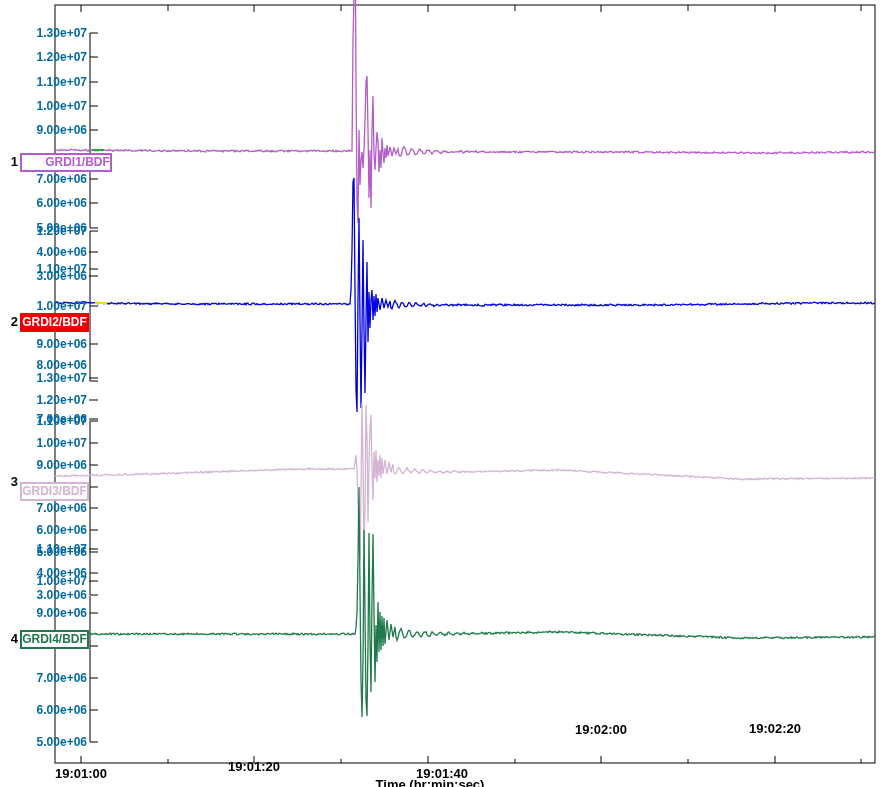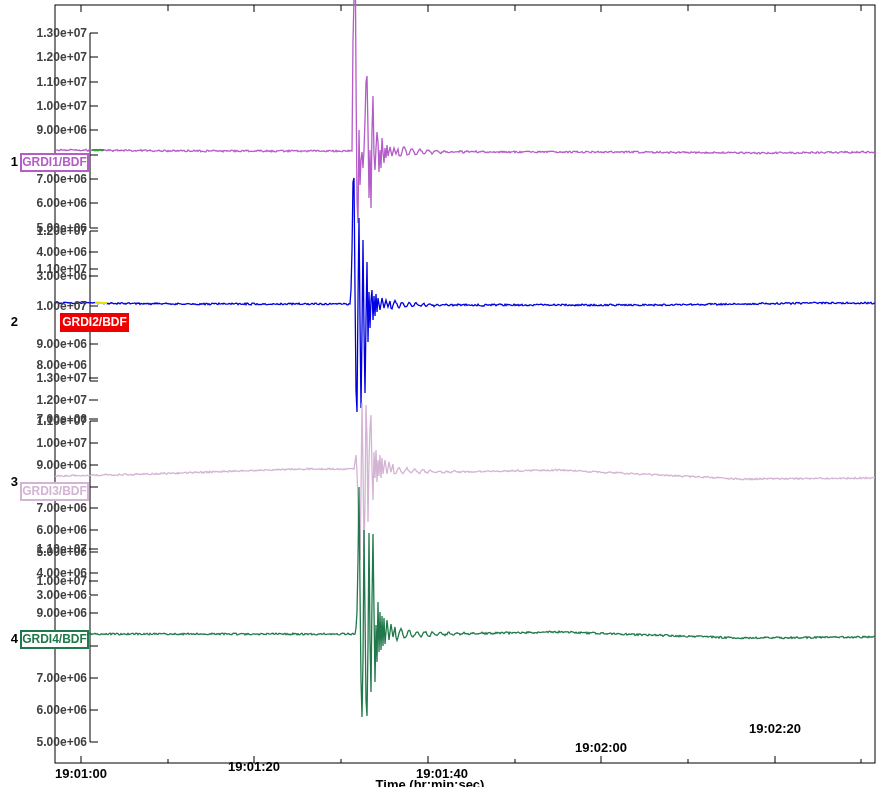--- a/index.html
+++ b/index.html
@@ -5,21 +5,21 @@
   html,body{margin:0;padding:0;background:#fff;}
   #screen{
     position:relative;
     width:885px;height:787px;
     background:#ffffff;
     overflow:hidden;
     font-family:"Liberation Sans", sans-serif;
   }
   .ytick-label{
     position:absolute;
-    font-size:12px;font-weight:bold;color:#404040;
+    font-size:12px;font-weight:bold;color:#0369a1;
     white-space:nowrap;line-height:14px;
   }
   .chan-num{
     position:absolute;
     font-size:13px;font-weight:bold;color:#000;
     line-height:16px;
   }
   .chan-label{
     position:absolute;
     left:20px;width:65px;height:15px;
@@ -113,42 +113,42 @@
       <line x1="90" y1="646" x2="98" y2="646" stroke="#000" stroke-width="1"></line>
       <line x1="90" y1="678" x2="98" y2="678" stroke="#000" stroke-width="1"></line>
       <line x1="90" y1="710" x2="98" y2="710" stroke="#000" stroke-width="1"></line>
       <line x1="90" y1="742" x2="98" y2="742" stroke="#000" stroke-width="1"></line>
       <path d="M55 634.6 L56 633.4 L57 633.2 L58 634.5 L59 634.2 L60 634 L61 634 L62 633.8 L63 634.2 L64 634.5 L65 633.6 L66 633.1 L67 634.9 L68 634.6 L69 634.6 L70 633.1 L71 633.8 L72 634.2 L73 634 L74 634 L75 634 L76 633.7 L77 634.8 L78 633.3 L79 633.7 L80 634.9 L81 633.8 L82 634.9 L83 633.9 L84 634.2 L85 633.6 L86 633.4 L87 633.9 L88 633.7 L89 633.7 L90 633.1 L91 634.6 L92 633.8 L93 634.1 L94 633.8 L95 633.2 L96 634.2 L97 633.6 L98 634.4 L99 634.7 L100 634.8 L101 634 L102 634 L103 634.5 L104 633.9 L105 634.4 L106 633.6 L107 634.3 L108 634.5 L109 633.7 L110 633.2 L111 634.6 L112 633.5 L113 633.5 L114 633.4 L115 634.6 L116 633.7 L117 633.2 L118 633.5 L119 634.8 L120 634.9 L121 633.5 L122 634.6 L123 634.2 L124 633.5 L125 634.2 L126 634.4 L127 634.7 L128 633.3 L129 634.7 L130 634.2 L131 634 L132 633.4 L133 633.4 L134 634.4 L135 634.1 L136 633.2 L137 633.4 L138 634.7 L139 633.4 L140 633.6 L141 634.3 L142 634.6 L143 634.5 L144 633.5 L145 634.5 L146 633.7 L147 633.3 L148 634.3 L149 634.8 L150 633.2 L151 634.3 L152 634.6 L153 634 L154 633.2 L155 634.4 L156 633.4 L157 634.1 L158 634.5 L159 633.4 L160 633.4 L161 633.9 L162 633.6 L163 633.7 L164 633.3 L165 633.6 L166 633.9 L167 634.5 L168 634.6 L169 634.6 L170 633.6 L171 633.8 L172 634.3 L173 634.2 L174 634.5 L175 633.3 L176 634.1 L177 634.6 L178 634.5 L179 634.5 L180 634 L181 634.2 L182 633.4 L183 634.9 L184 633.3 L185 633.8 L186 634 L187 633.9 L188 633.2 L189 634.5 L190 634 L191 633.5 L192 634.4 L193 634 L194 634 L195 634.6 L196 634.1 L197 633.2 L198 634.2 L199 634.5 L200 633.9 L201 634 L202 634.4 L203 634 L204 634.6 L205 633.9 L206 634.4 L207 634.7 L208 634.5 L209 634.4 L210 633.5 L211 634.4 L212 633.2 L213 634 L214 633.3 L215 634.4 L216 634.5 L217 633.6 L218 634.2 L219 633.5 L220 634.8 L221 633.6 L222 633.2 L223 633.4 L224 634.7 L225 633.2 L226 633.5 L227 634.2 L228 633.8 L229 633.6 L230 634.5 L231 634.5 L232 634.6 L233 633.4 L234 633.2 L235 633.3 L236 633.2 L237 634.9 L238 634.6 L239 634.1 L240 633.8 L241 633.6 L242 633.5 L243 633.7 L244 633.7 L245 634.9 L246 633.7 L247 634.6 L248 633.4 L249 634.3 L250 634.5 L251 634.8 L252 634.4 L253 633.8 L254 633.9 L255 634.3 L256 634 L257 634.1 L258 633.9 L259 634.8 L260 634.1 L261 633.5 L262 633.6 L263 633.9 L264 634.6 L265 634.2 L266 634.6 L267 633.3 L268 633.3 L269 634.1 L270 634.2 L271 633.9 L272 633.5 L273 633.3 L274 634.3 L275 634.1 L276 633.2 L277 634 L278 634.5 L279 633.4 L280 633.5 L281 633.8 L282 633.9 L283 634.5 L284 633.9 L285 633.3 L286 634.6 L287 633.4 L288 634.6 L289 634.1 L290 634.9 L291 634.2 L292 634.7 L293 633.1 L294 634.2 L295 633.4 L296 633.6 L297 634.7 L298 633.7 L299 634.7 L300 634.6 L301 633.5 L302 633.2 L303 634.8 L304 634.9 L305 633.5 L306 634 L307 633.5 L308 634.6 L309 634 L310 633.6 L311 633.5 L312 634.9 L313 634.1 L314 633.9 L315 634.7 L316 634.9 L317 634.8 L318 634.1 L319 634 L320 633.9 L321 633.7 L322 634.5 L323 634 L324 633.1 L325 634.5 L326 634.6 L327 634.1 L328 634.1 L329 634.1 L330 633.7 L331 634.6 L332 633.7 L333 634 L334 634 L335 634.1 L336 634.1 L337 633.5 L338 634.6 L339 634.9 L340 634.6 L341 633.7 L342 633.1 L343 633.4 L344 633.3 L345 634.6 L346 634.5 L347 634 L348 633.2 L349 634.2 L350 634.1 L351 634.9 L352 633.9 L353 633.4 L354 634.5 L355 634 L355.5 631 L356 628 L356.5 620 L357 612 L357.5 586 L358 560 L358.5 523.5 L359 487 L359.5 538.5 L360 590 L360.5 635 L361 680 L361.5 698.5 L362 717 L362.5 688.5 L363 660 L363.5 595 L364 530 L364.5 572.5 L365 615 L365.5 657.5 L366 700 L366.5 708 L367 716 L367.5 680.5 L368 645 L368.5 589 L369 533 L369.5 586.5 L370 640 L370.5 666 L371 692 L371.5 646 L372 600 L372.5 567 L373 534 L373.5 573 L374 612 L374.5 647 L375 682 L375.5 653.5 L376 625 L376.5 643.5 L377 662 L377.5 632 L378 602 L378.5 627 L379 652 L379.5 632 L380 612 L380.5 631 L381 650 L381.5 633 L382 616 L382.5 631 L383 646 L383.5 632 L384 618 L384.5 631 L385 644 L385.5 638 L386 632 L386.5 626 L387 620 L387.5 625 L388 630 L388.5 635 L389 640 L389.5 636 L390 632 L390.5 628 L391 624 L391.5 627.3 L392 630.5 L392.5 633.8 L393 637 L393.5 634.5 L394 632 L394.5 629.5 L395 627 L396 637.3 L397 640.4 L398 637.5 L399 633.3 L400 630.6 L401 628.5 L402 630.8 L403 634.7 L404 637.8 L405 637.6 L406 636.9 L407 634.7 L408 631.3 L409 630.4 L410 630.9 L411 634.8 L412 636.4 L413 636.9 L414 635.5 L415 634.8 L416 632.6 L417 631.9 L418 632.3 L419 634.3 L420 635.7 L421 637 L422 635.7 L423 633.3 L424 632 L425 632.3 L426 631.7 L427 634.7 L428 635.7 L429 636.4 L430 636.3 L431 633.8 L432 631.8 L433 632.8 L434 633.6 L435 634.6 L436 634.9 L437 635.5 L438 634.4 L439 633.2 L440 632.3 L441 632.3 L442 633.7 L443 634.5 L444 634.3 L445 635.7 L446 634.1 L447 634.6 L448 632.3 L449 632 L450 633.8 L451 634.2 L452 634.1 L453 635.1 L454 635 L455 633.7 L456 633.5 L457 632.8 L458 633.1 L459 633.3 L460 634.8 L461 633.9 L462 634.1 L463 633.2 L464 632.3 L465 633.7 L466 633.4 L467 634 L468 633.5 L469 634.7 L470 634.3 L471 633 L472 633.6 L473 632.6 L474 633.1 L475 633.8 L476 634.1 L477 633.7 L478 634.1 L479 633.7 L480 633.4 L481 633.1 L482 632.2 L483 633.6 L484 632.9 L485 634.3 L486 632.7 L487 634.1 L488 632.8 L489 632.6 L490 632.4 L491 633.8 L492 633.3 L493 634.2 L494 633.2 L495 633.7 L496 632.3 L497 633.3 L498 632.5 L499 632.6 L500 633.7 L501 632.5 L502 632.3 L503 632.7 L504 633.6 L505 632.6 L506 632 L507 632.1 L508 632.1 L509 633.9 L510 632.1 L511 632.8 L512 633.3 L513 632.5 L514 632.7 L515 632.4 L516 633.1 L517 632.7 L518 632 L519 632.5 L520 633.4 L521 633.4 L522 632 L523 632.6 L524 632.5 L525 632.8 L526 633.5 L527 631.7 L528 632.7 L529 631.6 L530 632.5 L531 632.2 L532 632.9 L533 633 L534 633.2 L535 632.7 L536 632.7 L537 633.2 L538 632 L539 632.2 L540 632.6 L541 632.4 L542 632.2 L543 631.9 L544 632.2 L545 632.1 L546 631.9 L547 631.6 L548 632.6 L549 631.4 L550 631.3 L551 632.2 L552 631.8 L553 632.6 L554 631.6 L555 631.4 L556 632.6 L557 632.3 L558 632.9 L559 631.2 L560 632.3 L561 631.9 L562 631.5 L563 632.5 L564 632.2 L565 631.6 L566 631.9 L567 631.9 L568 631.7 L569 633 L570 632.5 L571 631.5 L572 631.6 L573 632.2 L574 632.3 L575 633.2 L576 632.2 L577 633.1 L578 633.3 L579 632.2 L580 633.5 L581 632 L582 632.7 L583 632.6 L584 632.4 L585 632.8 L586 632.1 L587 633.8 L588 632.3 L589 633.8 L590 632.6 L591 632.9 L592 632.5 L593 632.2 L594 632.3 L595 632.5 L596 633.9 L597 633.4 L598 633.8 L599 633.8 L600 634.1 L601 632.8 L602 632.9 L603 632.6 L604 633.8 L605 633.8 L606 633.6 L607 634.3 L608 633.7 L609 633.6 L610 633.1 L611 633.1 L612 634.6 L613 633.6 L614 633 L615 634.1 L616 634.4 L617 633.7 L618 633.5 L619 633.6 L620 633.9 L621 634.5 L622 634.3 L623 634.8 L624 634.9 L625 633.9 L626 633.3 L627 635 L628 634.7 L629 633.8 L630 634.5 L631 634.4 L632 633.7 L633 634 L634 633.7 L635 635.4 L636 635.2 L637 633.9 L638 635.4 L639 634 L640 634 L641 634.6 L642 635.6 L643 634.4 L644 634.4 L645 634.3 L646 634.6 L647 635.4 L648 635.8 L649 634.3 L650 634.6 L651 634.8 L652 635.7 L653 635 L654 635.1 L655 634.3 L656 635.6 L657 635.1 L658 635.7 L659 635 L660 634.4 L661 635.5 L662 635.1 L663 636.3 L664 635.5 L665 634.7 L666 634.7 L667 634.7 L668 635.1 L669 636 L670 635.9 L671 636.5 L672 635.1 L673 635.6 L674 636.4 L675 636.6 L676 635.5 L677 636.6 L678 635.7 L679 636.7 L680 635.4 L681 636.7 L682 636 L683 636.1 L684 635.8 L685 636.5 L686 636.9 L687 637.1 L688 636.7 L689 635.7 L690 636.4 L691 636.1 L692 636 L693 636.9 L694 636.1 L695 637.2 L696 636.3 L697 635.9 L698 636 L699 636 L700 635.8 L701 635.9 L702 636.1 L703 637 L704 636.3 L705 636.4 L706 636.7 L707 636.2 L708 637 L709 636.9 L710 636.3 L711 636.2 L712 637.8 L713 636.2 L714 637 L715 637 L716 637.8 L717 636.8 L718 636.8 L719 638.2 L720 636.6 L721 636.5 L722 638.2 L723 638.3 L724 638.2 L725 636.8 L726 638.4 L727 637 L728 636.9 L729 637 L730 637.5 L731 637.2 L732 637.7 L733 638.4 L734 637.8 L735 638.2 L736 638.5 L737 638.1 L738 637.9 L739 638.3 L740 638.3 L741 638.7 L742 637.8 L743 638.6 L744 637.9 L745 637.3 L746 637.9 L747 637.4 L748 637.8 L749 638.6 L750 637.5 L751 637.9 L752 638.5 L753 637.5 L754 638.3 L755 638 L756 637.1 L757 638.5 L758 638.3 L759 638.4 L760 638.4 L761 637.7 L762 637.9 L763 637.6 L764 637.9 L765 636.9 L766 637.5 L767 637.2 L768 637.1 L769 637.8 L770 638.2 L771 638.1 L772 638.4 L773 637.3 L774 638.1 L775 637.7 L776 637.1 L777 636.9 L778 637.4 L779 637 L780 638.2 L781 637.4 L782 638.3 L783 638.5 L784 638.5 L785 637.5 L786 637.6 L787 637.7 L788 638.2 L789 638 L790 638 L791 636.8 L792 638.4 L793 637.5 L794 637.4 L795 638.4 L796 637.4 L797 636.9 L798 637.9 L799 638 L800 638.4 L801 637.6 L802 637.8 L803 637.8 L804 637.1 L805 637.2 L806 636.7 L807 638.3 L808 636.8 L809 637.2 L810 637.2 L811 638.3 L812 638.1 L813 638.2 L814 637.6 L815 636.7 L816 638.1 L817 636.7 L818 636.9 L819 637.3 L820 636.6 L821 638 L822 636.8 L823 637.4 L824 636.9 L825 637.6 L826 636.7 L827 636.7 L828 637.5 L829 637.5 L830 637.2 L831 636.9 L832 637.2 L833 636.9 L834 636.7 L835 637.3 L836 636.5 L837 637.4 L838 637.2 L839 637.8 L840 636.8 L841 636.7 L842 636.4 L843 636.6 L844 638 L845 637.7 L846 637.5 L847 637.7 L848 636.8 L849 637 L850 637.9 L851 637.1 L852 636.7 L853 638 L854 637.2 L855 637 L856 637.6 L857 636.4 L858 636.5 L859 636.6 L860 637.7 L861 637.8 L862 637.8 L863 636.3 L864 637.1 L865 636.3 L866 637.3 L867 636.7 L868 637.7 L869 636.3 L870 637.3 L871 637 L872 636.9 L873 637.1 L874 636.3 L875 636.2" fill="none" stroke="#20794a" stroke-width="1.3"></path>
     </svg>
   <div id="labels-layer">
       <div class="xtick-label" style="left: 36px; top: 767px;">19:01:00</div>
       <div class="xtick-label" style="left: 209px; top: 760px;">19:01:20</div>
       <div class="xtick-label" style="left: 397px; top: 767px;">19:01:40</div>
-      <div class="xtick-label" style="left: 556px; top: 741px;">19:02:00</div>
+      <div class="xtick-label" style="left: 556px; top: 723px;">19:02:00</div>
       <div class="xtick-label" style="left: 730px; top: 722px;">19:02:20</div>
       <div class="ytick-label" style="right: 798px; top: 26px;">1.30e+07</div>
       <div class="ytick-label" style="right: 798px; top: 50px;">1.20e+07</div>
       <div class="ytick-label" style="right: 798px; top: 75px;">1.10e+07</div>
       <div class="ytick-label" style="right: 798px; top: 99px;">1.00e+07</div>
       <div class="ytick-label" style="right: 798px; top: 123px;">9.00e+06</div>
       <div class="ytick-label" style="right: 798px; top: 172px;">7.00e+06</div>
       <div class="ytick-label" style="right: 798px; top: 196px;">6.00e+06</div>
       <div class="ytick-label" style="right: 798px; top: 221px;">5.00e+06</div>
       <div class="ytick-label" style="right: 798px; top: 245px;">4.00e+06</div>
       <div class="ytick-label" style="right: 798px; top: 269px;">3.00e+06</div>
       <div class="chan-num" style="left: 6px; top: 154px; width: 12px; text-align: right;">1</div>
-      <div class="chan-label" style="top: 153px; color: rgb(180, 92, 200); border: 2px solid rgb(180, 92, 200);">GRDI1/BDF</div>
+      <div class="chan-label" style="top: 153px; color: rgb(180, 92, 200); border: 2px solid rgb(180, 92, 200); padding-left: 23px;">GRDI1/BDF</div>
       <div class="ytick-label" style="right: 798px; top: 224px;">1.20e+07</div>
       <div class="ytick-label" style="right: 798px; top: 262px;">1.10e+07</div>
       <div class="ytick-label" style="right: 798px; top: 299px;">1.00e+07</div>
       <div class="ytick-label" style="right: 798px; top: 337px;">9.00e+06</div>
       <div class="ytick-label" style="right: 798px; top: 358px;">8.00e+06</div>
       <div class="ytick-label" style="right: 798px; top: 412px;">7.00e+06</div>
       <div class="chan-num" style="left: 6px; top: 314px; width: 12px; text-align: right;">2</div>
-      <div class="chan-label" style="top: 313px; background: rgb(238, 0, 0); color: rgb(255, 255, 255); border: 2px solid rgb(238, 0, 0); margin-left: 40px;">GRDI2/BDF</div>
+      <div class="chan-label" style="top: 313px; background: rgb(238, 0, 0); color: rgb(255, 255, 255); border: 2px solid rgb(238, 0, 0);">GRDI2/BDF</div>
       <div class="ytick-label" style="right: 798px; top: 371px;">1.30e+07</div>
       <div class="ytick-label" style="right: 798px; top: 393px;">1.20e+07</div>
       <div class="ytick-label" style="right: 798px; top: 414px;">1.10e+07</div>
       <div class="ytick-label" style="right: 798px; top: 436px;">1.00e+07</div>
       <div class="ytick-label" style="right: 798px; top: 458px;">9.00e+06</div>
       <div class="ytick-label" style="right: 798px; top: 501px;">7.00e+06</div>
       <div class="ytick-label" style="right: 798px; top: 523px;">6.00e+06</div>
       <div class="ytick-label" style="right: 798px; top: 545px;">5.00e+06</div>
       <div class="ytick-label" style="right: 798px; top: 566px;">4.00e+06</div>
       <div class="ytick-label" style="right: 798px; top: 588px;">3.00e+06</div>

